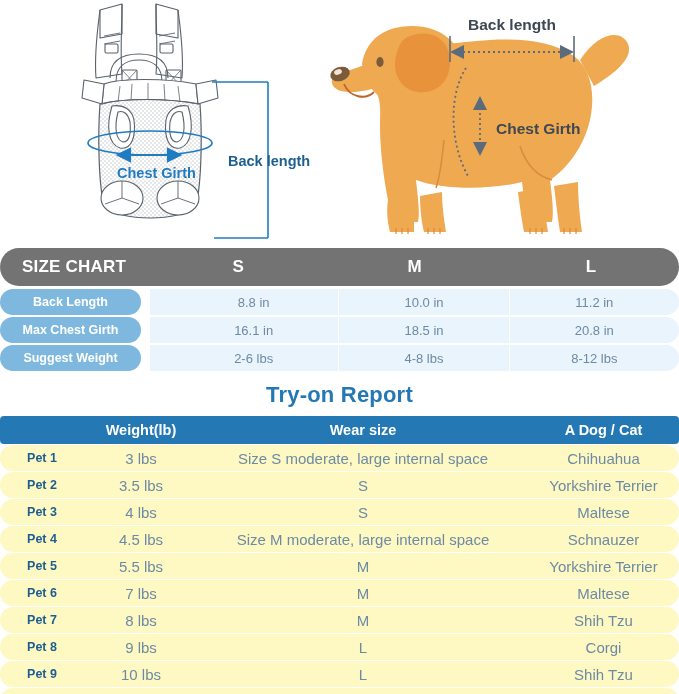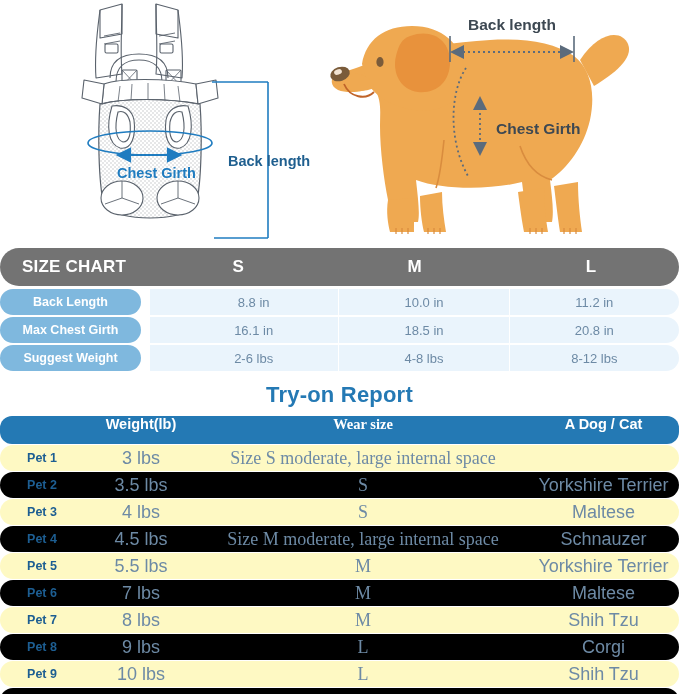--- a/index.html
+++ b/index.html
@@ -110,46 +110,47 @@
   .tryon-title {
     text-align: center;
     font-size: 22px;
     font-weight: bold;
     color: #2479b4;
     padding: 9px 0 8px 0;
     letter-spacing: 0.2px;
   }
   .tr-header {
     display: flex;
+    align-items: center;
     height: 28px;
     background: #2479b4;
-    border-radius: 12px;
+    border-radius: 4px;
     color: #ffffff;
   }
   .tr-header .th {
     font-size: 14.5px;
     font-weight: bold;
     text-align: center;
   }
   .c-pet   { width: 84px; }
   .c-wt    { width: 114px; }
-  .c-wear  { width: 330px; font-family: Liberation Serif, serif; }
+  .c-wear  { width: 330px; }
   .c-breed { width: 151px; }
 
   .tr-row {
     display: flex;
     align-items: center;
     height: 26px;
     background: #fef9c3;
     border-radius: 13px;
     margin-top: 1px;
   }
-  .tr-row.alt { background: #000000; }
+  .tr-row.alt { background: #fef9c3; }
   .tr-row .td {
-    font-size: 18px;
+    font-size: 15px;
     text-align: center;
     color: #6d8aa5;
     white-space: nowrap;
     overflow: hidden;
     text-overflow: ellipsis;
   }
   .tr-row .td.pet {
     color: #1d5e92;
     font-weight: bold;
     font-size: 12.5px;
@@ -340,20 +341,21 @@
     <div class="th c-wt">Weight(lb)</div>
     <div class="th c-wear">Wear size</div>
     <div class="th c-breed">A Dog / Cat</div>
   </div>
 
   <div id="tryon-rows">
       <div class="tr-row">
         <div class="td c-pet pet">Pet 1</div>
         <div class="td c-wt">3 lbs</div>
         <div class="td c-wear">Size S moderate, large internal space</div>
+        <div class="td c-breed">Chihuahua</div>
       </div>
       <div class="tr-row alt">
         <div class="td c-pet pet">Pet 2</div>
         <div class="td c-wt">3.5 lbs</div>
         <div class="td c-wear">S</div>
         <div class="td c-breed">Yorkshire Terrier</div>
       </div>
       <div class="tr-row">
         <div class="td c-pet pet">Pet 3</div>
         <div class="td c-wt">4 lbs</div>

